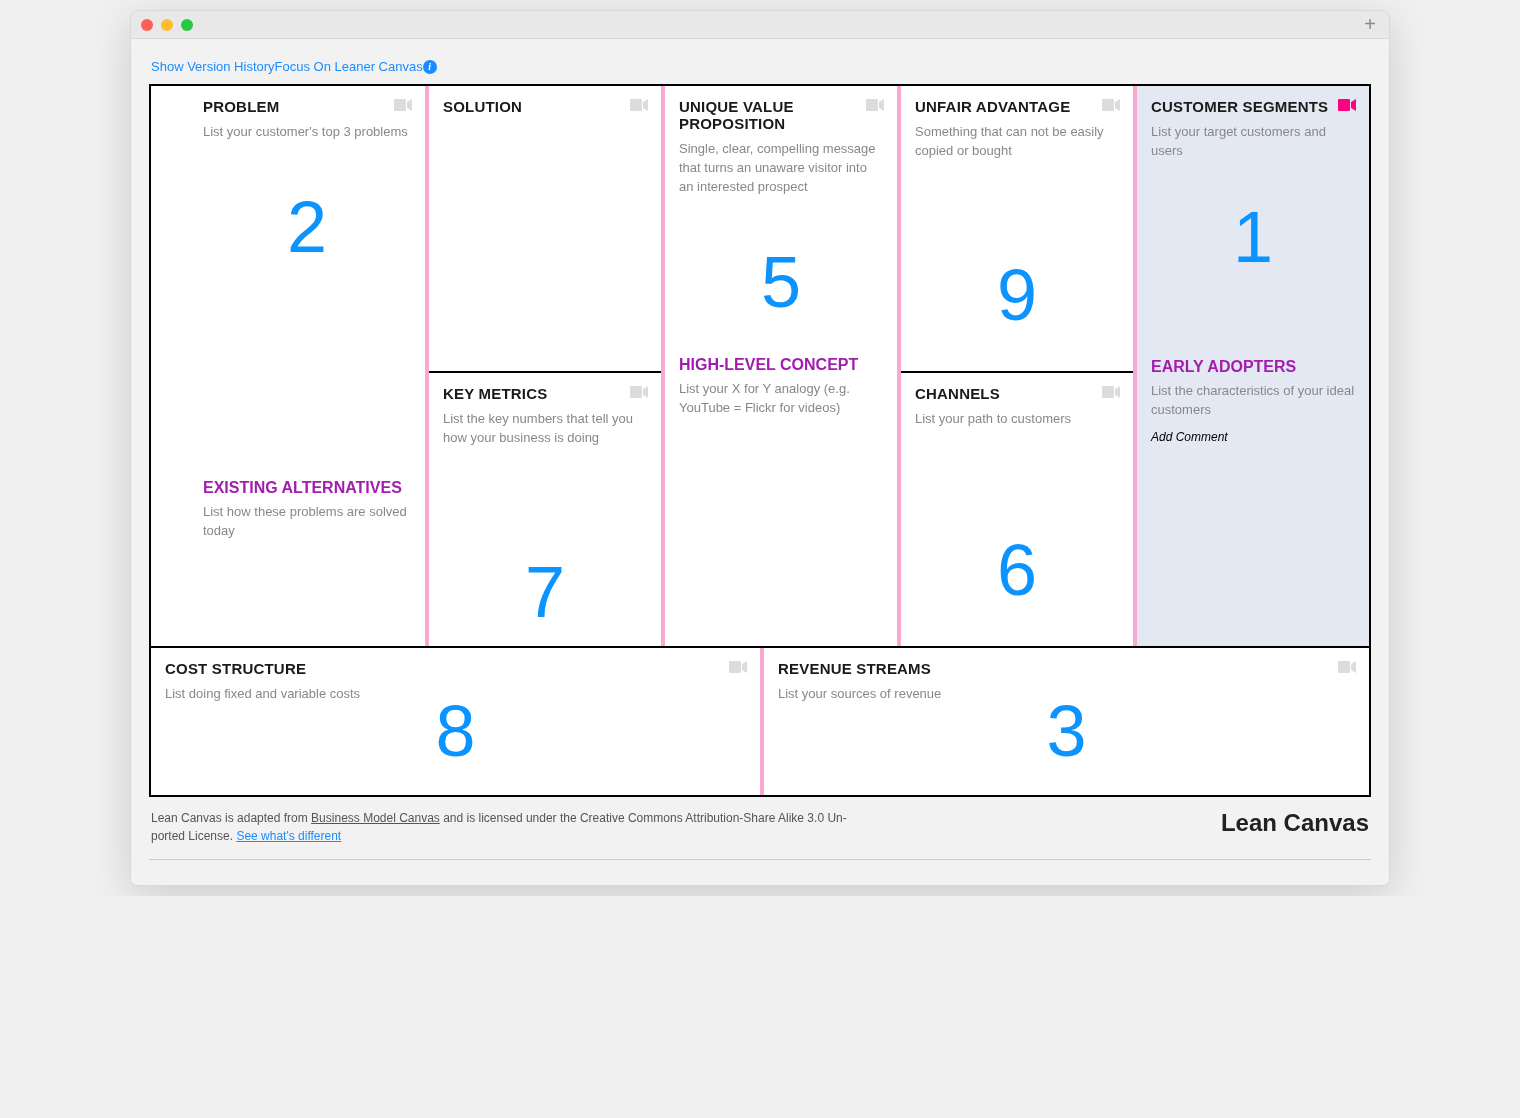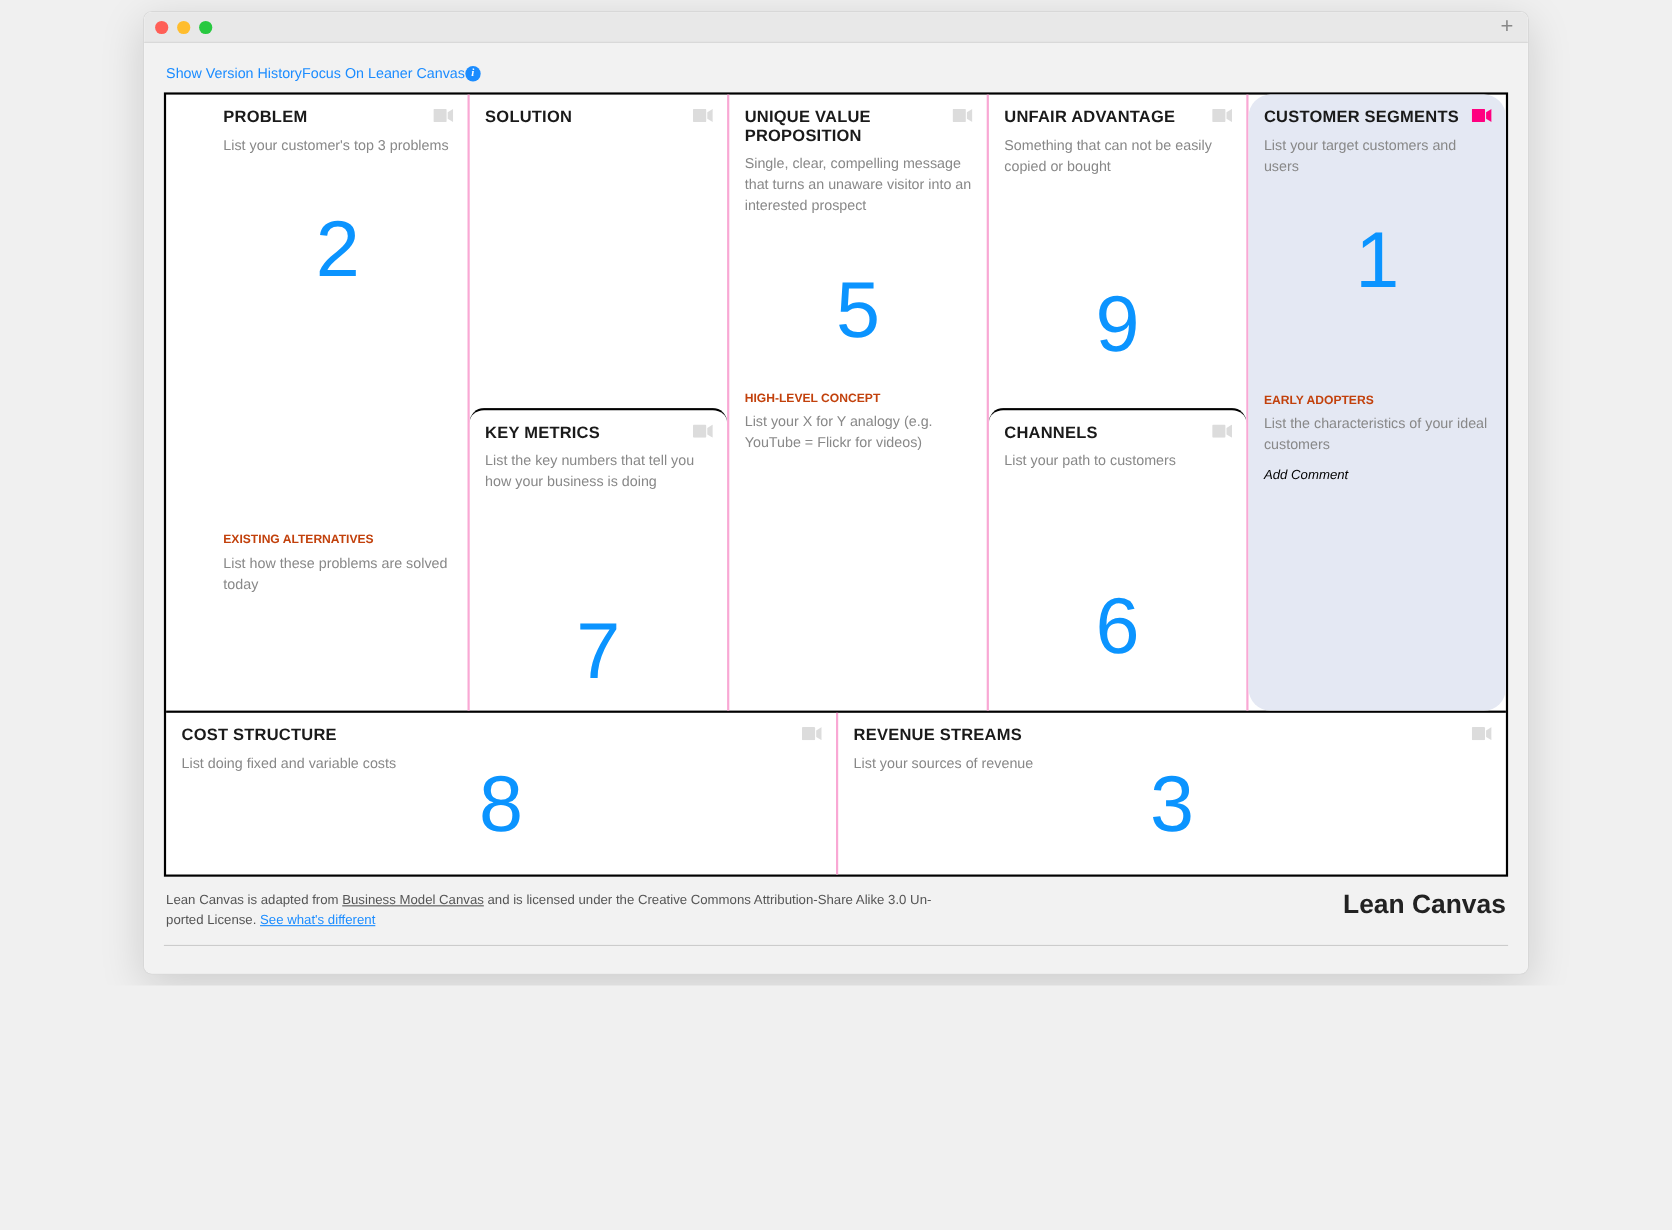--- a/index.html
+++ b/index.html
@@ -67,48 +67,48 @@
       height: 560px;
       margin-left: 38px;
     }
     .row2 {
       display: grid;
       grid-template-columns: 1fr 1fr;
       height: 149px;
       border-top: 2px solid #000;
     }
     .col { display: flex; flex-direction: column; }
-    .col + .col { border-left: 2px solid #f9a8d4; }
-    .half + .half { border-top: 2px solid #000; border-radius: 13px; }
+    .col + .col { border-left: 4px solid #f9a8d4; }
+    .half + .half { border-top: 2px solid #000; }
     .block {
       padding: 12px 14px;
       position: relative;
       display: flex;
       flex-direction: column;
     }
     .block.full { flex: 1; }
     .block.top { flex: 1.05; }
     .block.bot { flex: 1; }
-    .block.active { background: #e4e8f3; border-radius: 20px; }
+    .block.active { background: #e4e8f3; }
     .block-title {
       font-size: 15px;
       font-weight: 700;
       color: #1a1a1a;
       margin-bottom: 8px;
       letter-spacing: 0.2px;
     }
     .block-hint {
       font-size: 13px;
       color: #888;
       line-height: 1.45;
     }
     .sub-title {
-      font-size: 11px;
+      font-size: 16px;
       font-weight: 700;
-      color: #c2410c;
+      color: #a21caf;
       margin-bottom: 6px;
       margin-top: 10px;
     }
     .block-number {
       position: absolute;
       left: 0; right: 0;
       text-align: center;
       font-size: 72px;
       font-weight: 400;
       color: #0b94ff;

